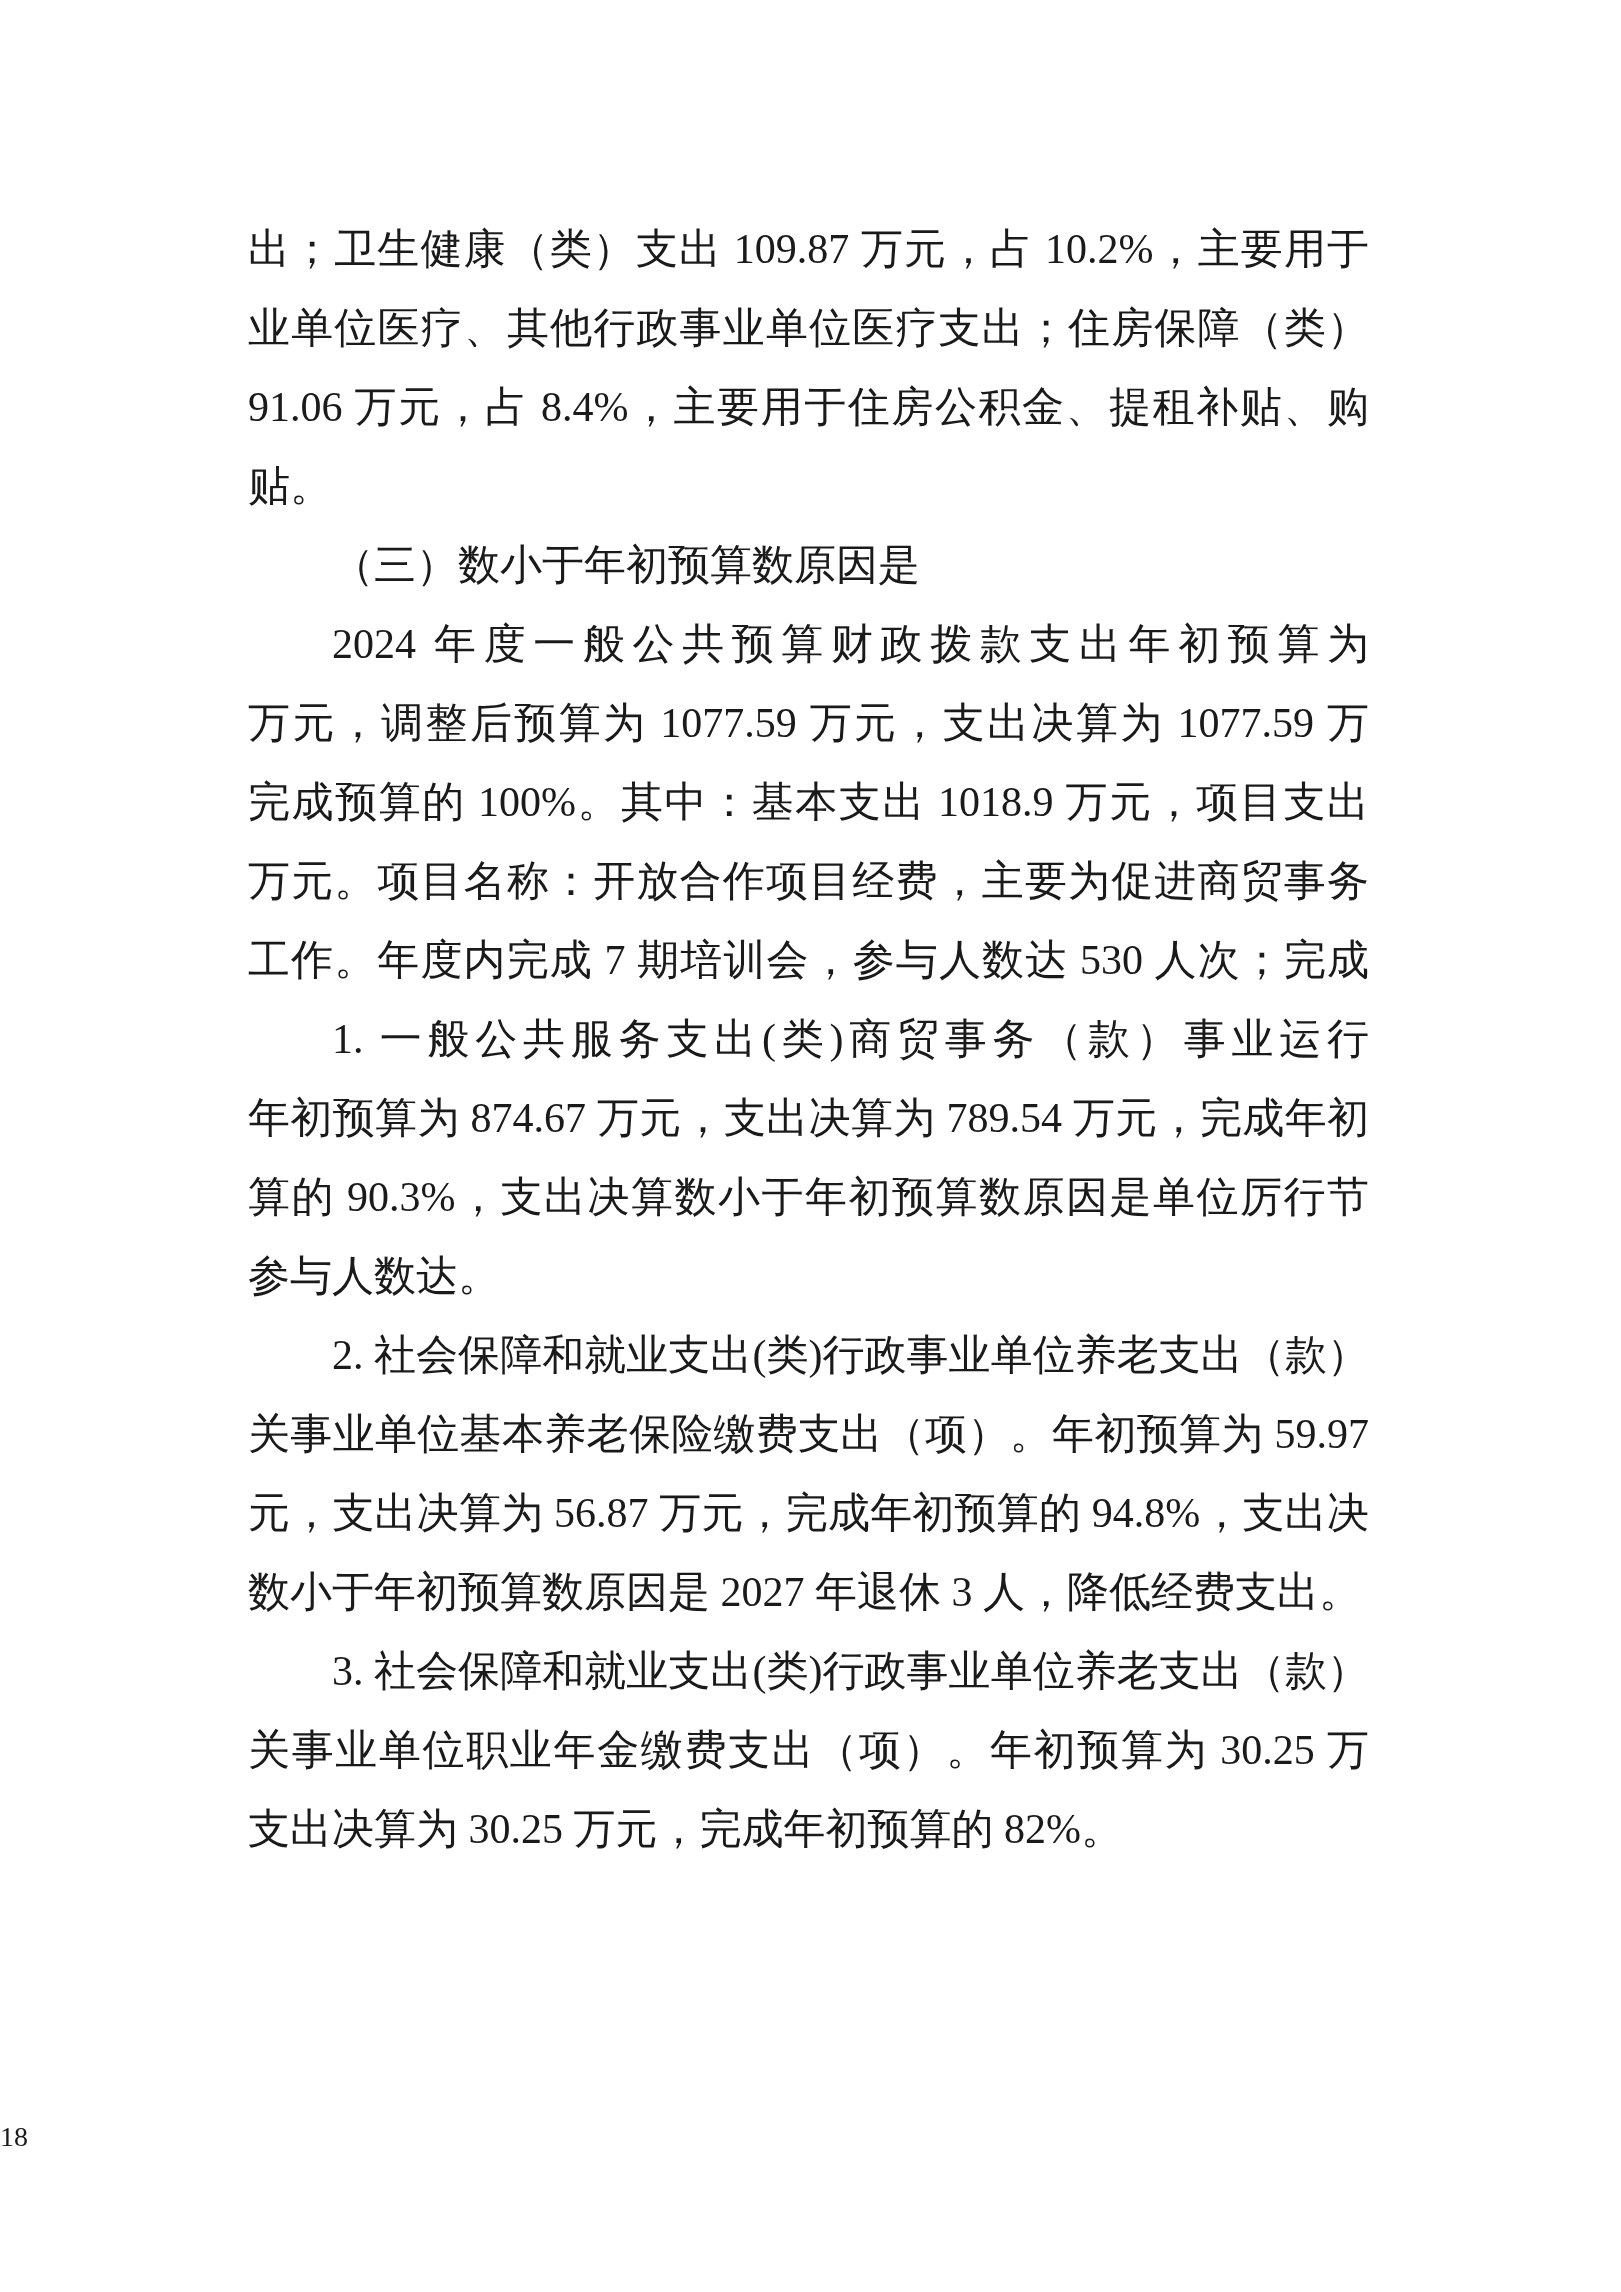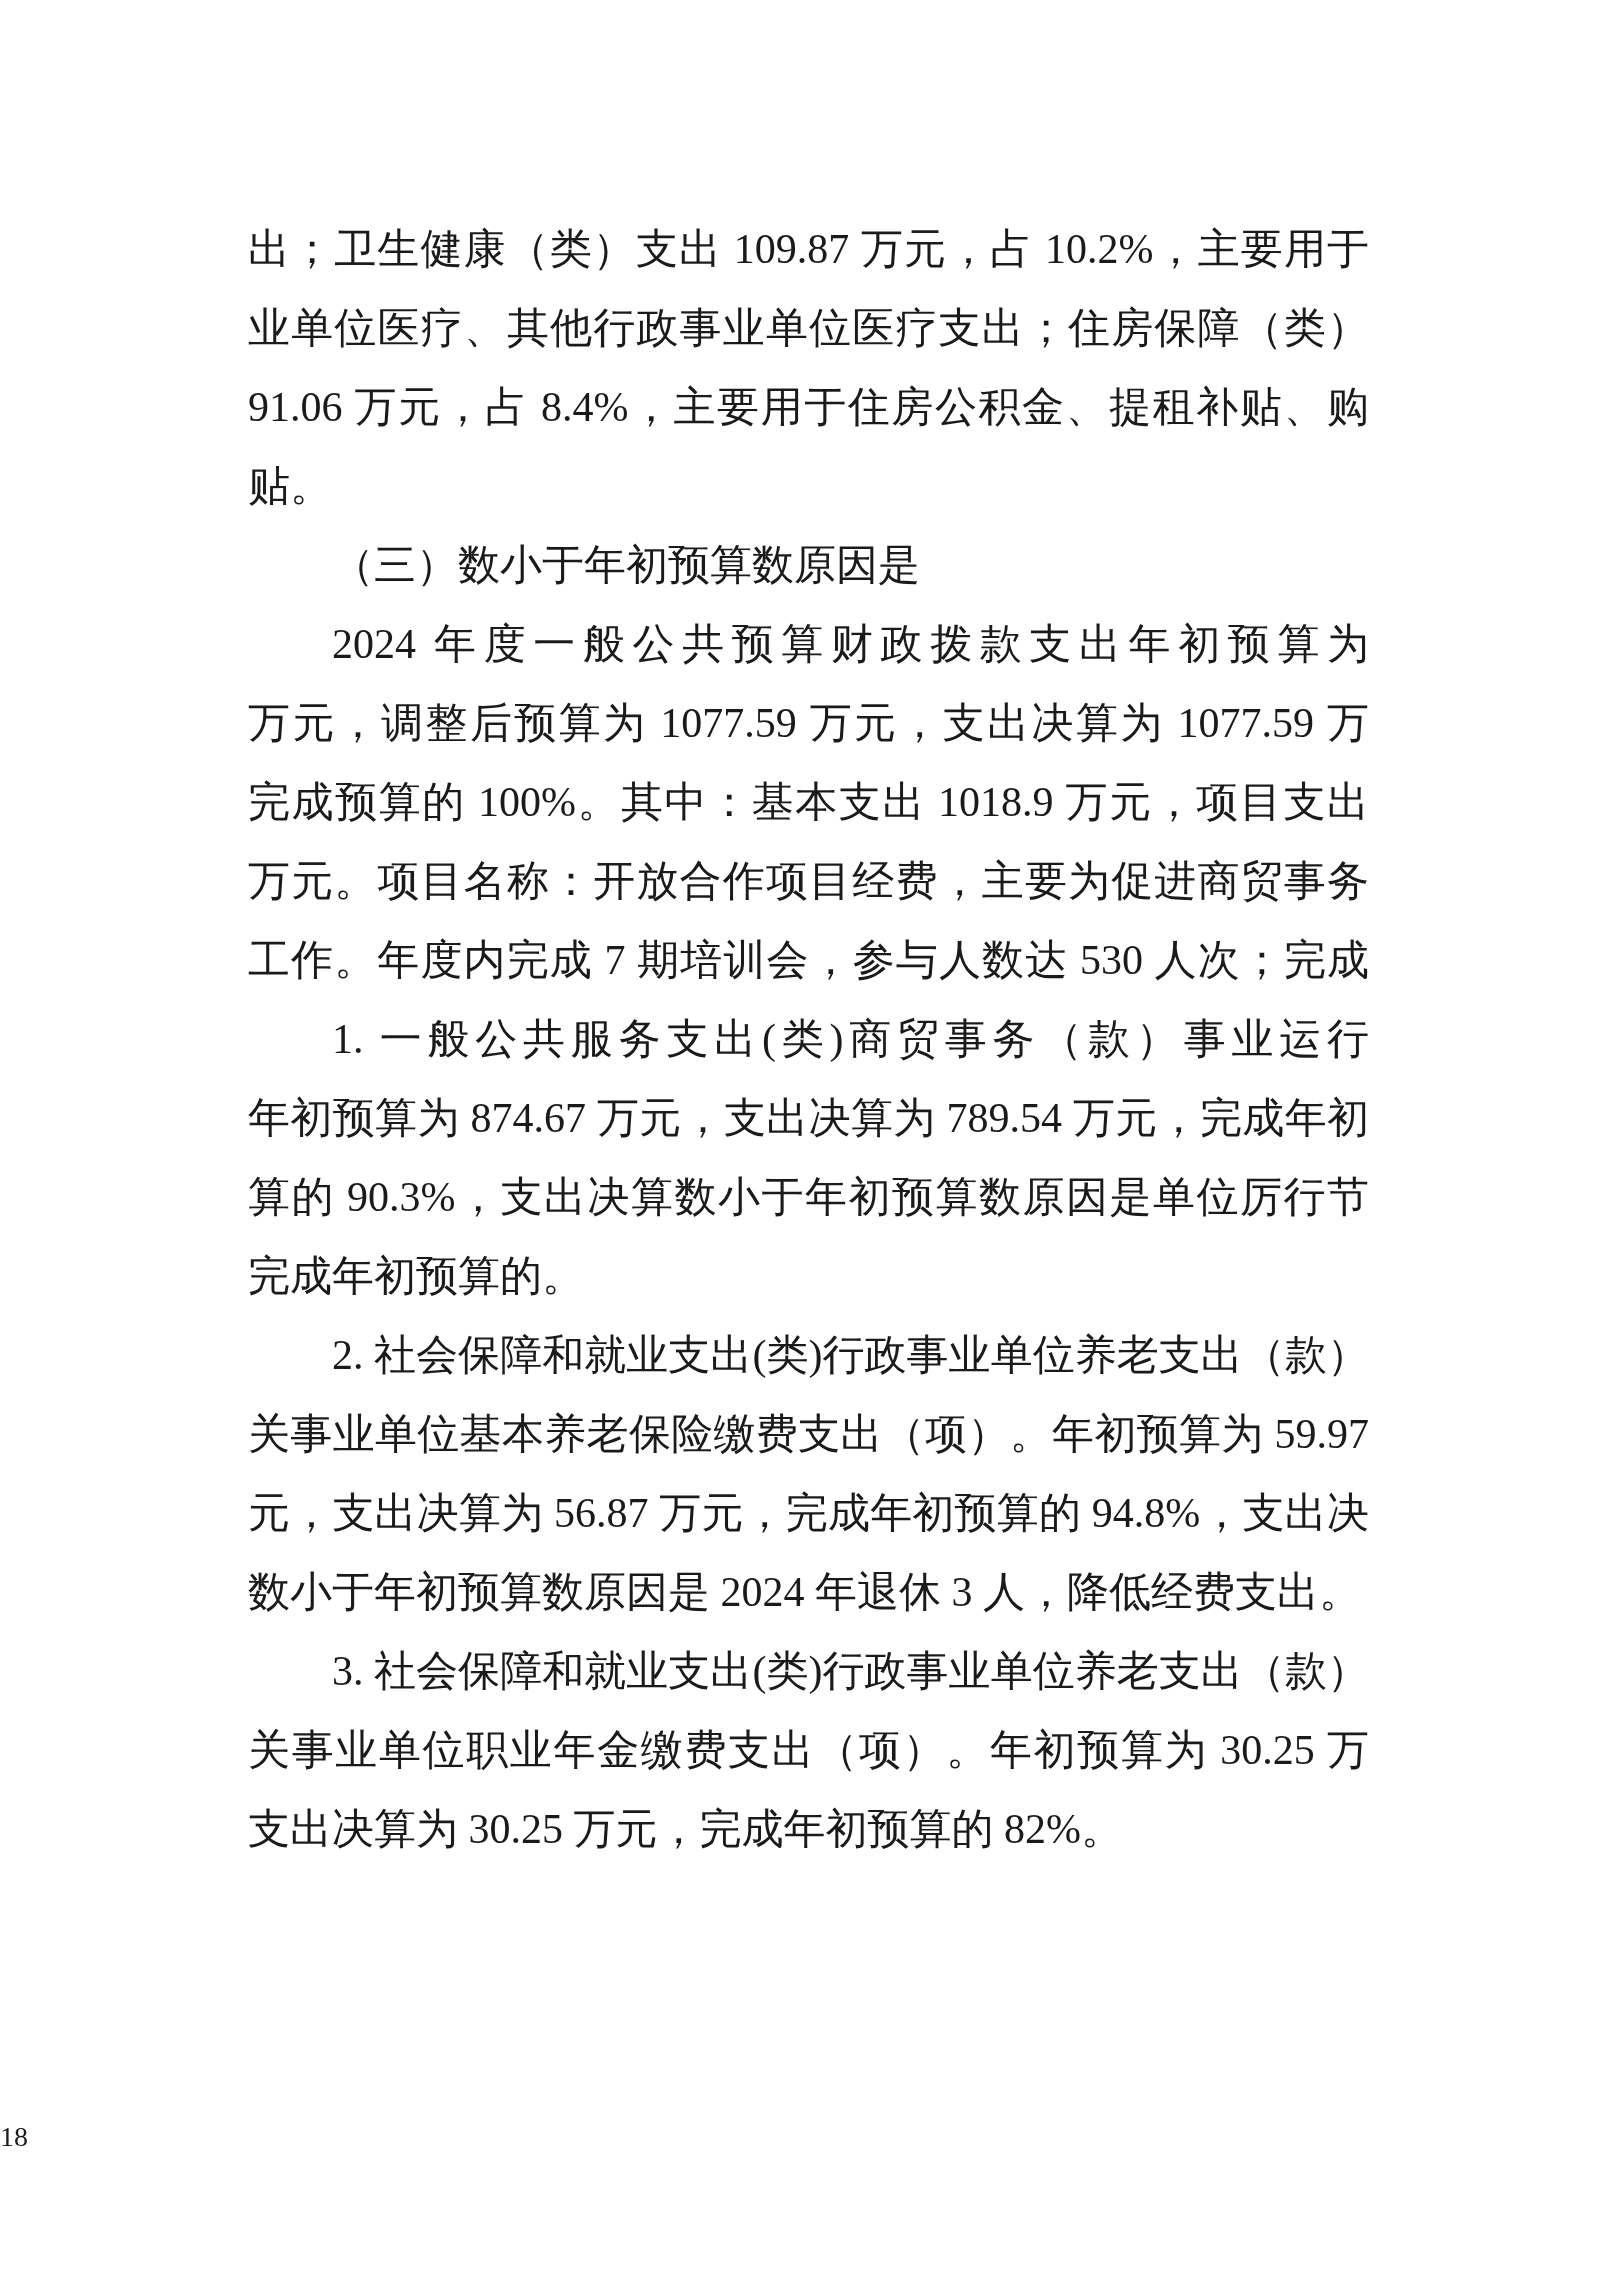--- a/index.html
+++ b/index.html
@@ -85,28 +85,28 @@
       <div class="line">万元，调整后预算为 1077.59 万元，支出决算为 1077.59 万元，</div>
       <div class="line">完成预算的 100%。其中：基本支出 1018.9 万元，项目支出 58.69</div>
       <div class="line">万元。项目名称：开放合作项目经费，主要为促进商贸事务管理</div>
       <div class="line">工作。年度内完成 7 期培训会，参与人数达 530 人次；完成调研</div>
     </div>
 
     <div class="paragraph">
       <div class="line indent">1. 一般公共服务支出(类)商贸事务（款）事业运行（项）。</div>
       <div class="line">年初预算为 874.67 万元，支出决算为 789.54 万元，完成年初预</div>
       <div class="line">算的 90.3%，支出决算数小于年初预算数原因是单位厉行节俭，</div>
-      <div class="line end">完成年初预算的。</div>
+      <div class="line end">参与人数达。</div>
     </div>
 
     <div class="paragraph">
       <div class="line indent">2. 社会保障和就业支出(类)行政事业单位养老支出（款）机</div>
       <div class="line">关事业单位基本养老保险缴费支出（项）。年初预算为 59.97 万</div>
       <div class="line">元，支出决算为 56.87 万元，完成年初预算的 94.8%，支出决算</div>
-      <div class="line end">数小于年初预算数原因是 2024 年退休 3 人，降低经费支出。</div>
+      <div class="line end">数小于年初预算数原因是 2027 年退休 3 人，降低经费支出。</div>
     </div>
 
     <div class="paragraph">
       <div class="line indent">3. 社会保障和就业支出(类)行政事业单位养老支出（款）机</div>
       <div class="line">关事业单位职业年金缴费支出（项）。年初预算为 30.25 万元，</div>
       <div class="line end">支出决算为 30.25 万元，完成年初预算的 82%。</div>
     </div>
 
   </div>
 

